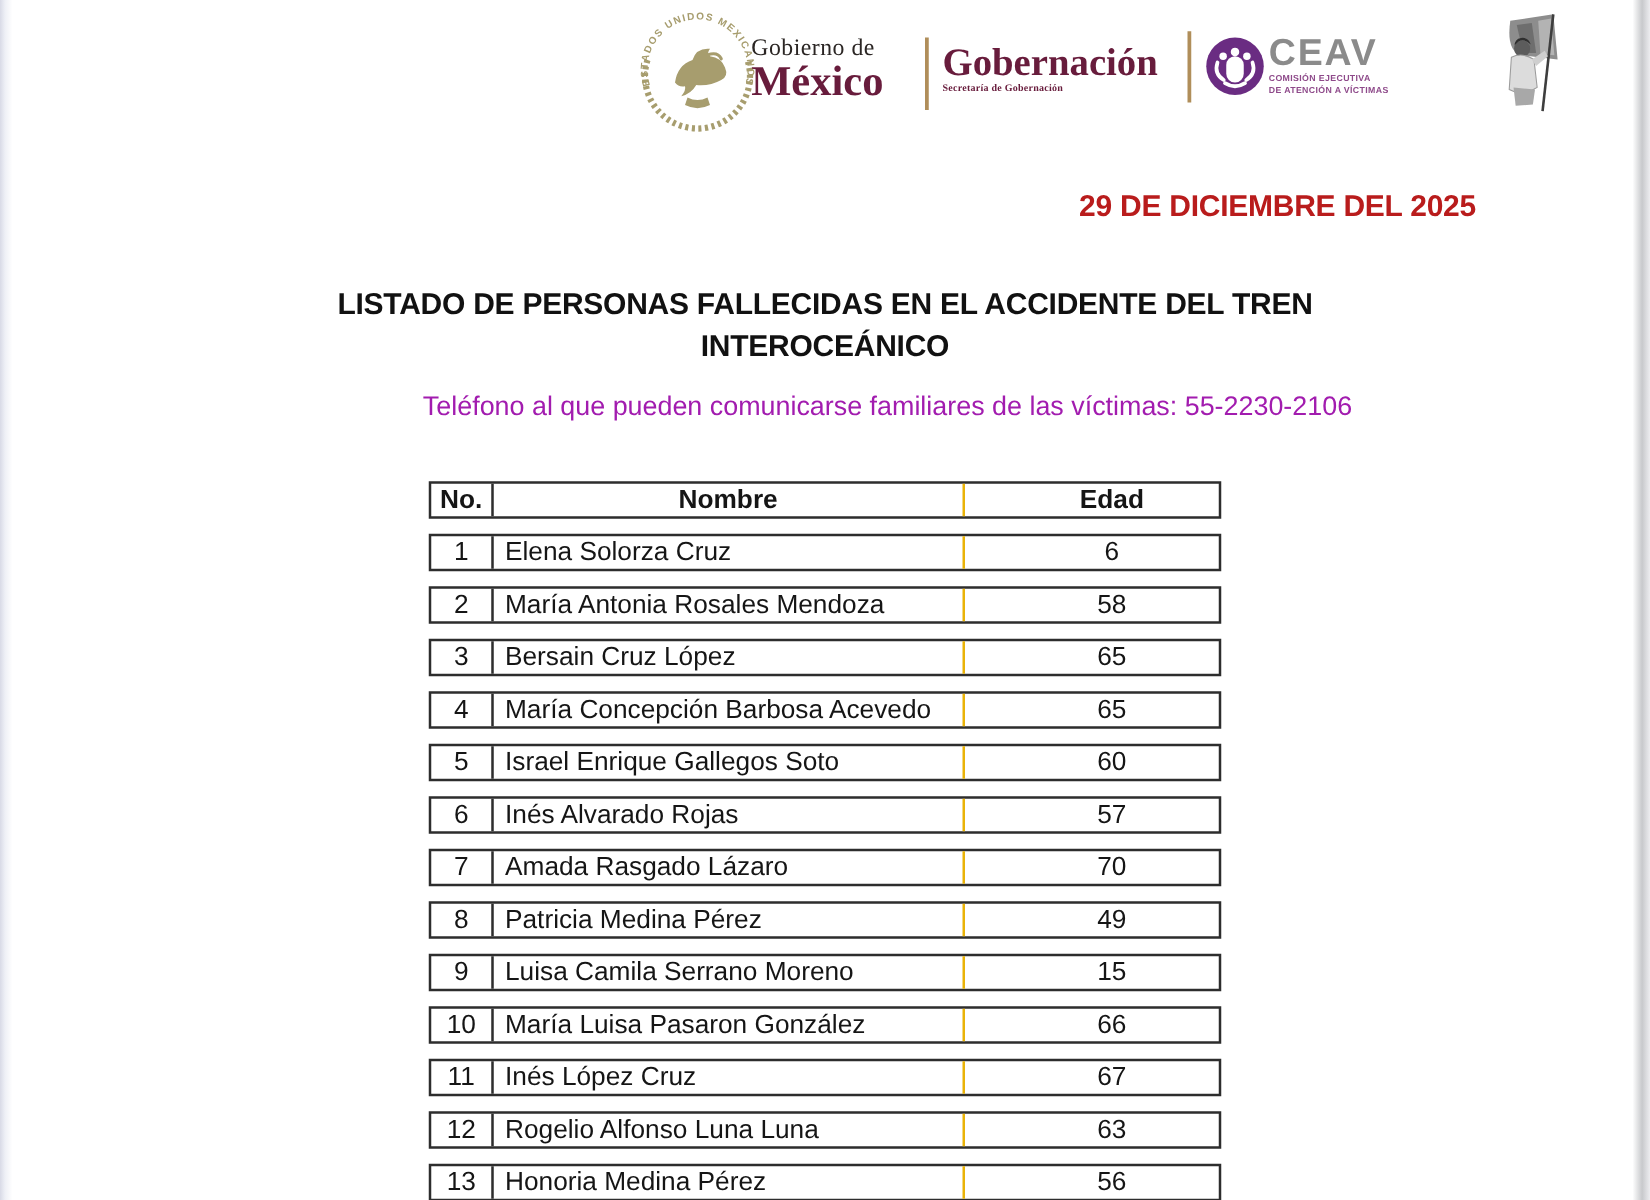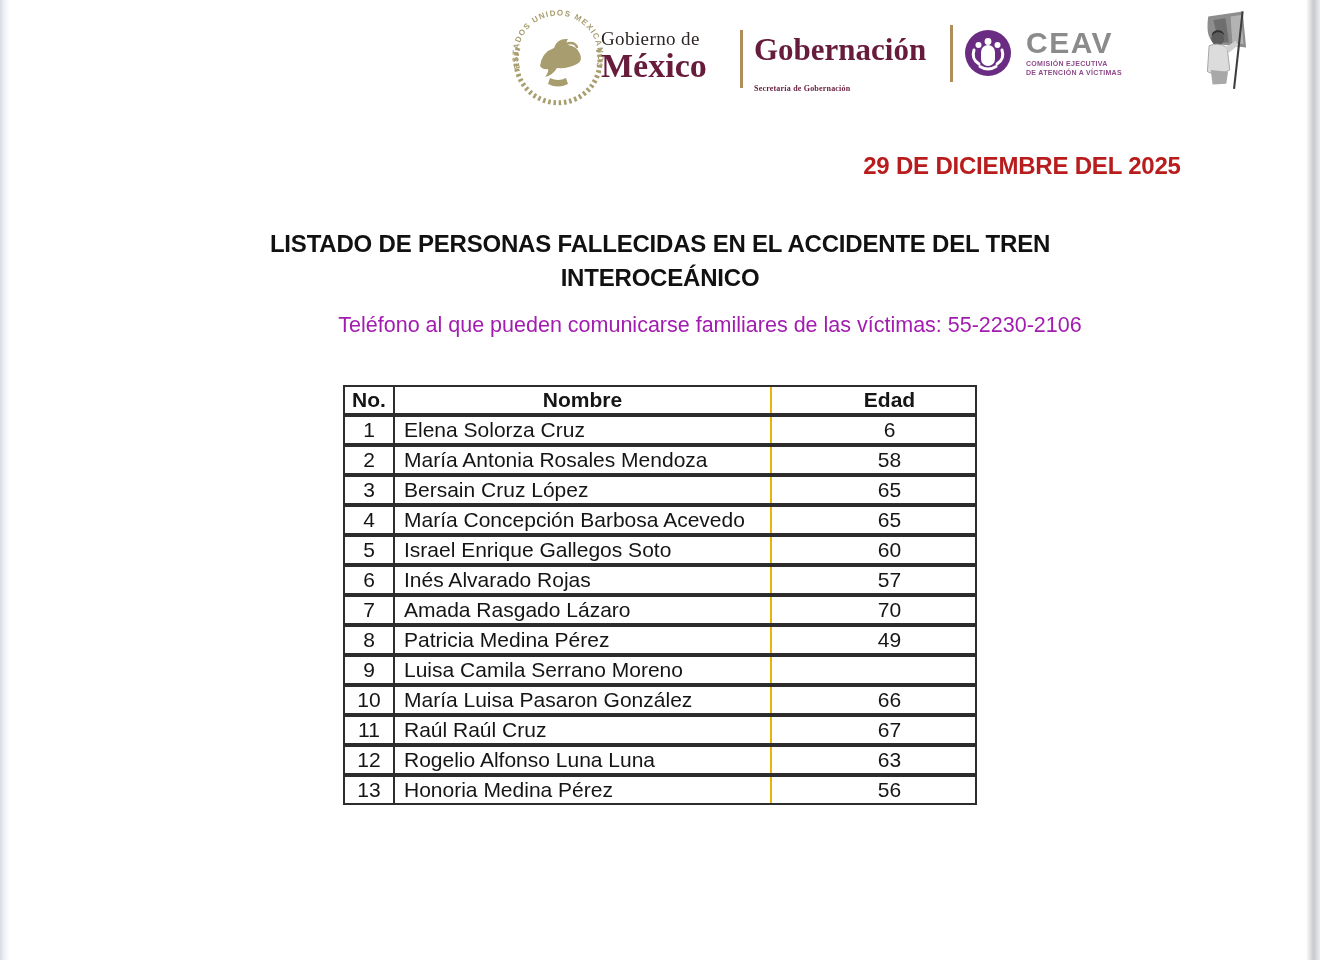--- a/index.html
+++ b/index.html
@@ -15,38 +15,38 @@
   .hdr { position:absolute; top:0; left:0; width:100%; height:118px; }
   .seal { position:absolute; left:506px; top:4px; }
   .gob-mx { position:absolute; left:601px; top:28px; font-family:"Liberation Serif", serif; }
   .gob-mx .l1 { font-size:19px; font-weight:normal; color:#2b2624; letter-spacing:.4px; }
   .gob-mx .l2 { font-size:34px; font-weight:bold; color:#681c3c; margin-top:-3px; }
   .vdiv { position:absolute; width:3px; background:#b08e5a; }
   .d1 { left:740px; top:30px; height:58px; }
   .d2 { left:950px; top:25px; height:57px; }
   .segob { position:absolute; left:754px; top:34px; font-family:"Liberation Serif", serif; color:#681c3c; }
   .segob .t { font-size:31px; font-weight:bold; line-height:31px; }
-  .segob .s { font-size:8px; font-weight:bold; margin-top:19px; letter-spacing:.2px; }
-  .ceav { position:absolute; left:963px; top:28px; display:flex; align-items:flex-start; gap:13px; }
+  .segob .s { font-size:8px; font-weight:bold; margin-top:1px; letter-spacing:.2px; }
+  .ceav { position:absolute; left:963px; top:28px; display:flex; align-items:flex-start; gap:2px; }
   .ceav-txt .a { font-size:30px; font-weight:bold; color:#8b8b8b; letter-spacing:1.5px; line-height:30px; }
   .ceav-txt .s { font-size:7px; font-weight:bold; color:#8e4a8a; line-height:8.5px; margin-top:2px; letter-spacing:.3px; }
   .flagimg { position:absolute; left:1186px; top:8px; }
 
   
   .date { position:absolute; top:152px; left:840px; width:364px; text-align:center;
           font-size:24px; font-weight:bold; color:#b91c1c; letter-spacing:-0.2px; white-space:nowrap; }
   .title { position:absolute; top:216px; left:0; width:1320px; text-align:center;
            font-size:24px; font-weight:bold; color:#111; line-height:34px; letter-spacing:-0.2px;margin-top:11px; }
   .phone { position:absolute; top:313px; left:100px; width:1220px; text-align:center;
            font-size:21.5px; color:#a21caf; }
 
   
   .tbl { position:absolute; left:343px; top:385px; width:634px; }
   .trow { display:flex; align-items:stretch; border:2px solid #2d2d2d; height:30px;
-          box-sizing:border-box; margin-bottom:0; font-size:21px; color:#151515; background:#fff; }
+          box-sizing:border-box; margin-bottom:12px; font-size:21px; color:#151515; background:#fff; }
   .trow.head { font-weight:bold; }
   .cell { display:flex; align-items:center; box-sizing:border-box; }
   .c-no     { width:48px; justify-content:center; }
   .c-nombre { width:379px; border-left:2px solid #2d2d2d; border-right:2px solid #eab308; padding-left:9px; }
   .c-nombre.center { justify-content:center; padding-left:0; }
   .c-edad   { flex:1; justify-content:center;padding-left:32px; }
 </style>
 </head>
 <body>
 
@@ -182,31 +182,32 @@
 
     <div class="trow">
       <div class="cell c-no">8</div>
       <div class="cell c-nombre">Patricia Medina Pérez</div>
       <div class="cell c-edad">49</div>
     </div>
 
     <div class="trow">
       <div class="cell c-no">9</div>
       <div class="cell c-nombre">Luisa Camila Serrano Moreno</div>
+      <div class="cell c-edad">15</div>
     </div>
 
     <div class="trow">
       <div class="cell c-no">10</div>
       <div class="cell c-nombre">María Luisa Pasaron González</div>
       <div class="cell c-edad">66</div>
     </div>
 
     <div class="trow">
       <div class="cell c-no">11</div>
-      <div class="cell c-nombre">Raúl Raúl Cruz</div>
+      <div class="cell c-nombre">Inés López Cruz</div>
       <div class="cell c-edad">67</div>
     </div>
 
     <div class="trow">
       <div class="cell c-no">12</div>
       <div class="cell c-nombre">Rogelio Alfonso Luna Luna</div>
       <div class="cell c-edad">63</div>
     </div>
 
     <div class="trow">

